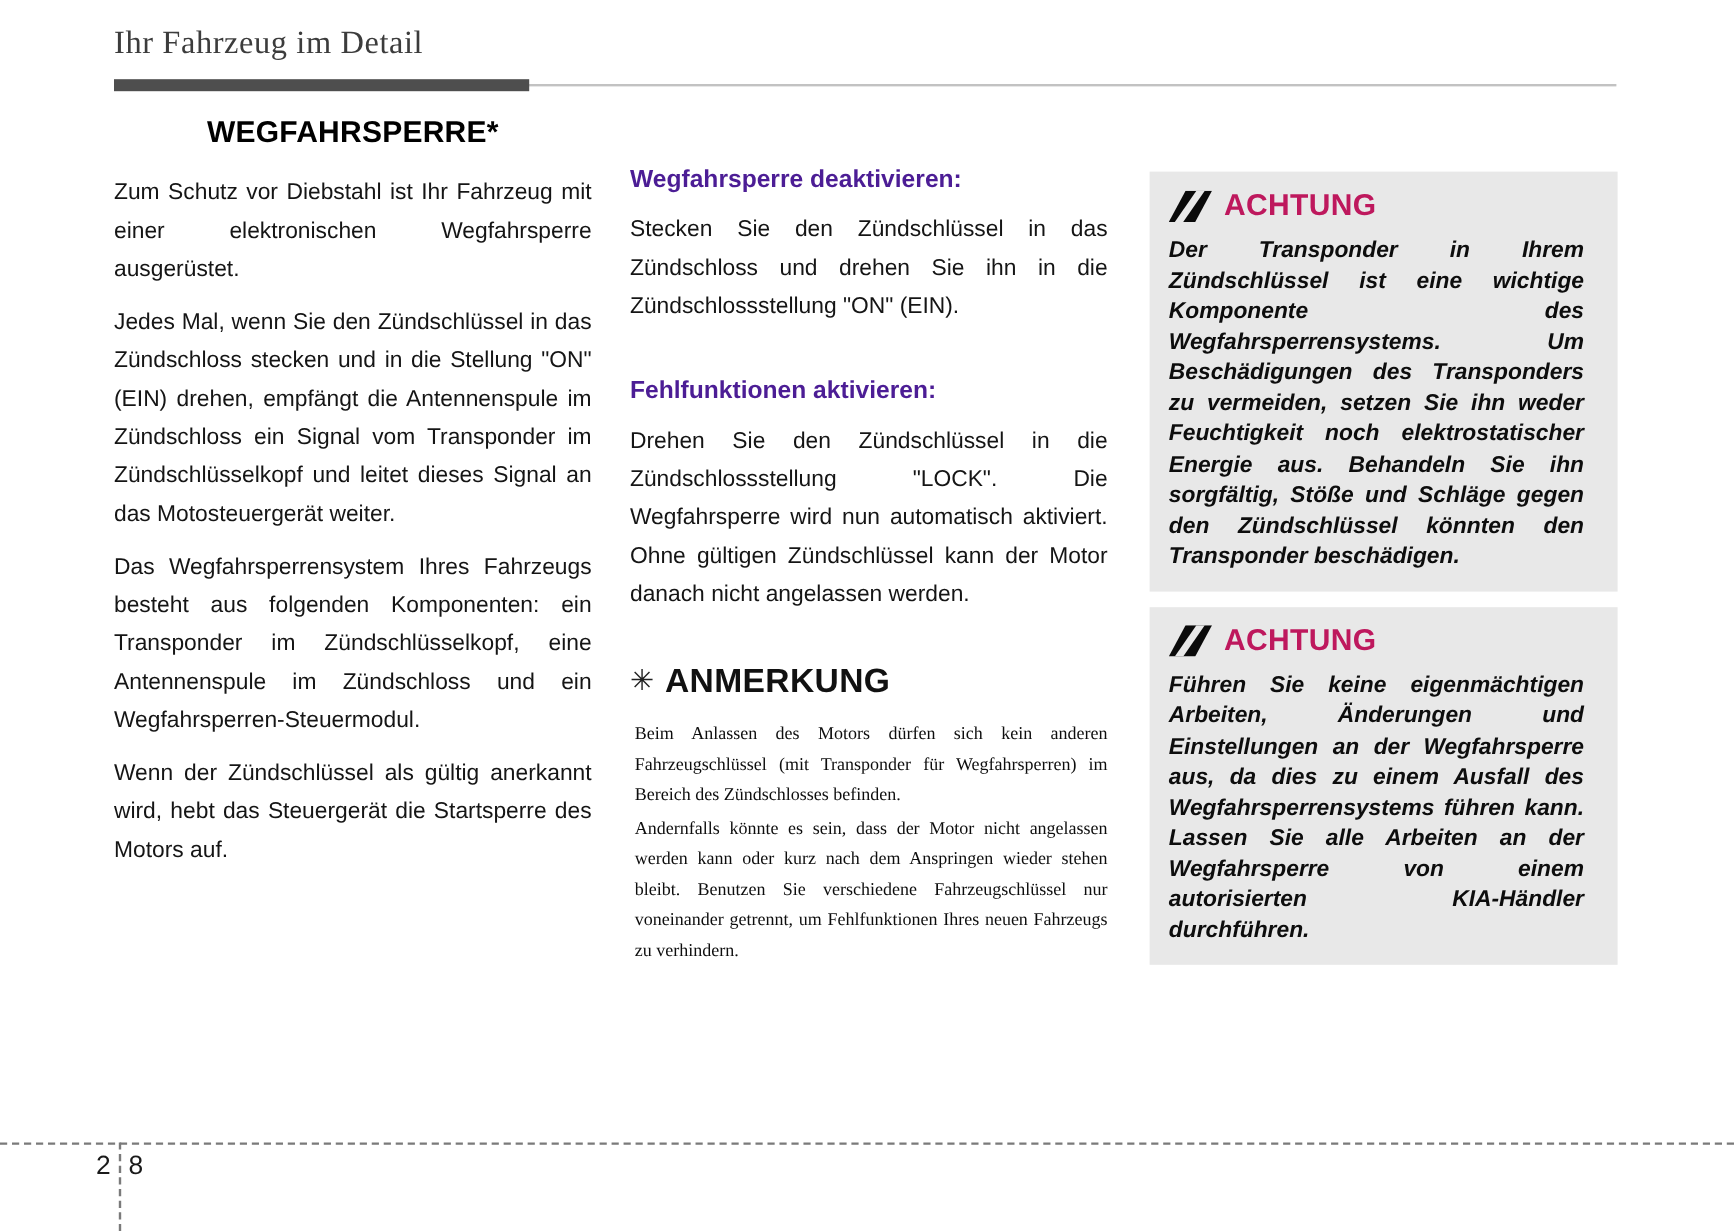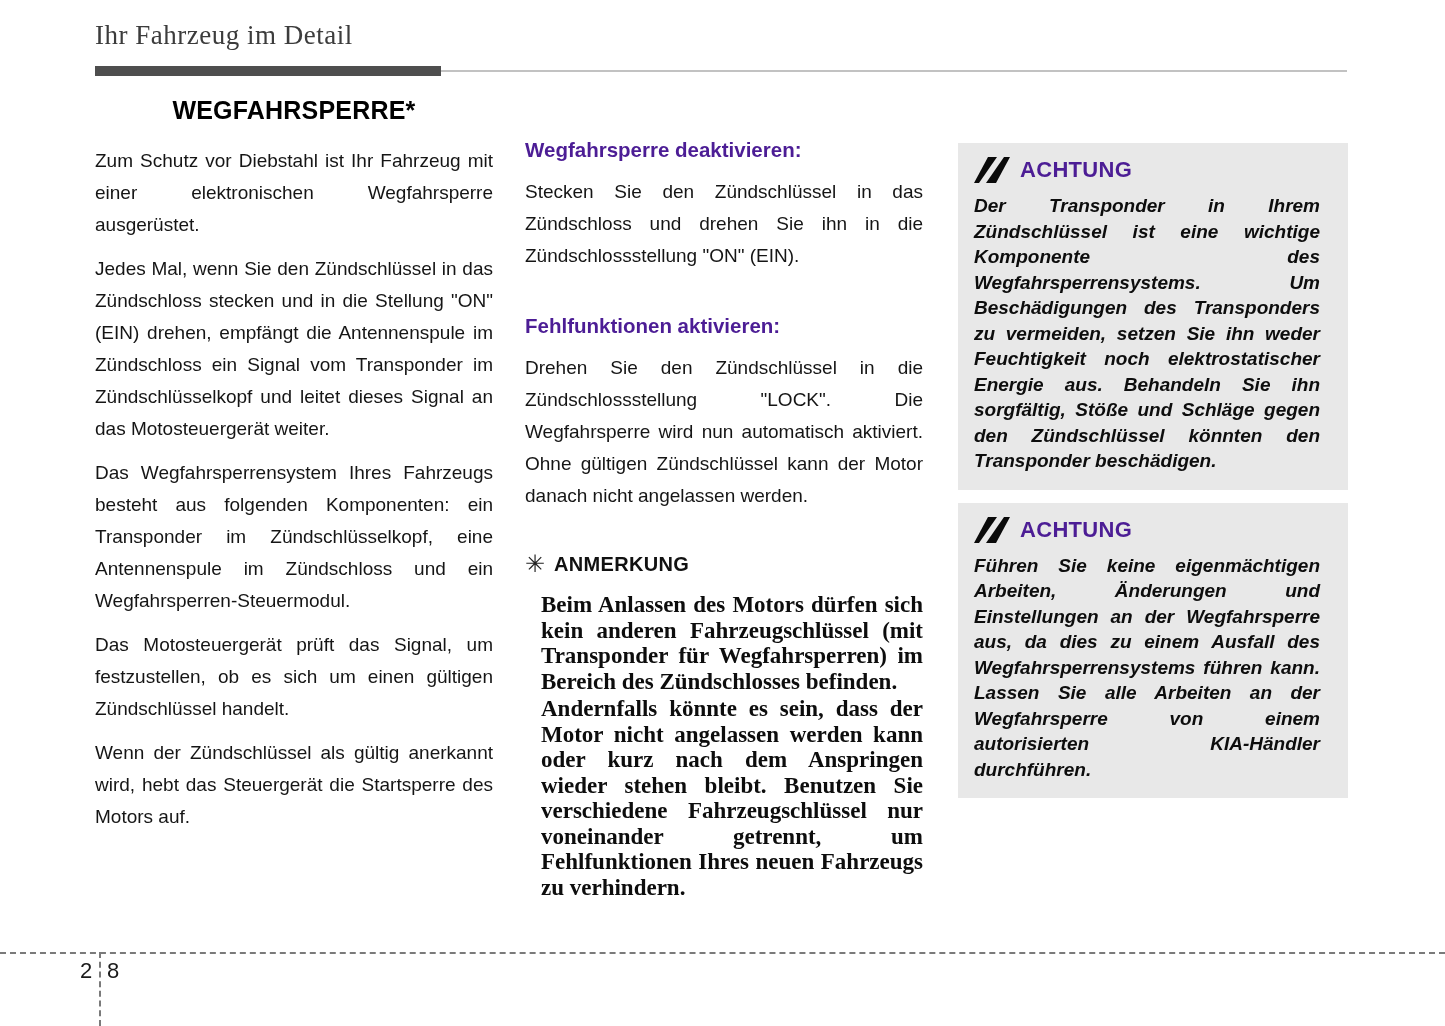--- a/index.html
+++ b/index.html
@@ -60,44 +60,44 @@
     color: #4c1d95;
   }
   .sec-gap { height: 30px; }
 
   .note-head {
     display: flex; align-items: center; gap: 9px;
     margin: 40px 0 16px 0;
     text-align: left;
   }
   .note-star { font-size: 24px; color: #222; line-height: 1; }
-  .note-title { font-size: 20px; font-weight: bold; color: #111; letter-spacing: 0.3px; }
+  .note-title { font-size: 28px; font-weight: bold; color: #111; letter-spacing: 0.3px; }
   .note-p {
     font-family: "Liberation Serif", serif;
-    font-weight: bold;
-    font-size: 23px;
+    font-weight: normal;
+    font-size: 15px;
     line-height: 25.5px;
-    margin: 0 0 2px 16px;
+    margin: 0 0 2px 4px;
     color: #0d0d0d;
   }
 
   
   .caution-box {
     background: #e8e8e8;
     padding: 14px 16px 16px 16px;
     margin-bottom: 13px;
   }
   .caution-head {
     display: flex; align-items: center; gap: 10px;
     margin-bottom: 10px;
   }
   .caution-title {
-    font-size: 22px;
+    font-size: 25px;
     font-weight: bold;
-    color: #4c1d95;
+    color: #be185d;
     letter-spacing: 0.3px;
   }
   .caution-p {
     font-size: 19px;
     font-weight: bold;
     font-style: italic;
     line-height: 25.5px;
     margin: 0 12px 12px 0;
     text-align: justify;
     color: #0d0d0d;
@@ -129,21 +129,20 @@
 <div class="header-bar"></div>
 <div class="page-header">
   <h1>Ihr Fahrzeug im Detail</h1>
 </div>
 
 <div class="col col1">
   <h2>WEGFAHRSPERRE*</h2>
   <p class="body-p">Zum Schutz vor Diebstahl ist Ihr Fahrzeug mit einer elektronischen Wegfahrsperre ausgerüstet.</p>
   <p class="body-p">Jedes Mal, wenn Sie den Zündschlüssel in das Zündschloss stecken und in die Stellung "ON" (EIN) drehen, empfängt die Antennenspule im Zündschloss ein Signal vom Transponder im Zündschlüsselkopf und leitet dieses Signal an das Motosteuergerät weiter.</p>
   <p class="body-p">Das Wegfahrsperrensystem Ihres Fahrzeugs besteht aus folgenden Komponenten: ein Transponder im Zündschlüsselkopf, eine Antennenspule im Zündschloss und ein Wegfahrsperren-Steuermodul.</p>
-  <p class="body-p">Das Motosteuergerät prüft das Signal, um festzustellen, ob es sich um einen gültigen Zündschlüssel handelt.</p>
   <p class="body-p">Wenn der Zündschlüssel als gültig anerkannt wird, hebt das Steuergerät die Startsperre des Motors auf.</p>
 </div>
 
 <div class="col col2">
   <h3 class="sec-h">Wegfahrsperre deaktivieren:</h3>
   <p class="body-p">Stecken Sie den Zündschlüssel in das Zündschloss und drehen Sie ihn in die Zündschlossstellung "ON" (EIN).</p>
   <div class="sec-gap"></div>
   <h3 class="sec-h">Fehlfunktionen aktivieren:</h3>
   <p class="body-p">Drehen Sie den Zündschlüssel in die Zündschlossstellung "LOCK". Die Wegfahrsperre wird nun automatisch aktiviert. Ohne gültigen Zündschlüssel kann der Motor danach nicht angelassen werden.</p>
   <div class="note-head">

